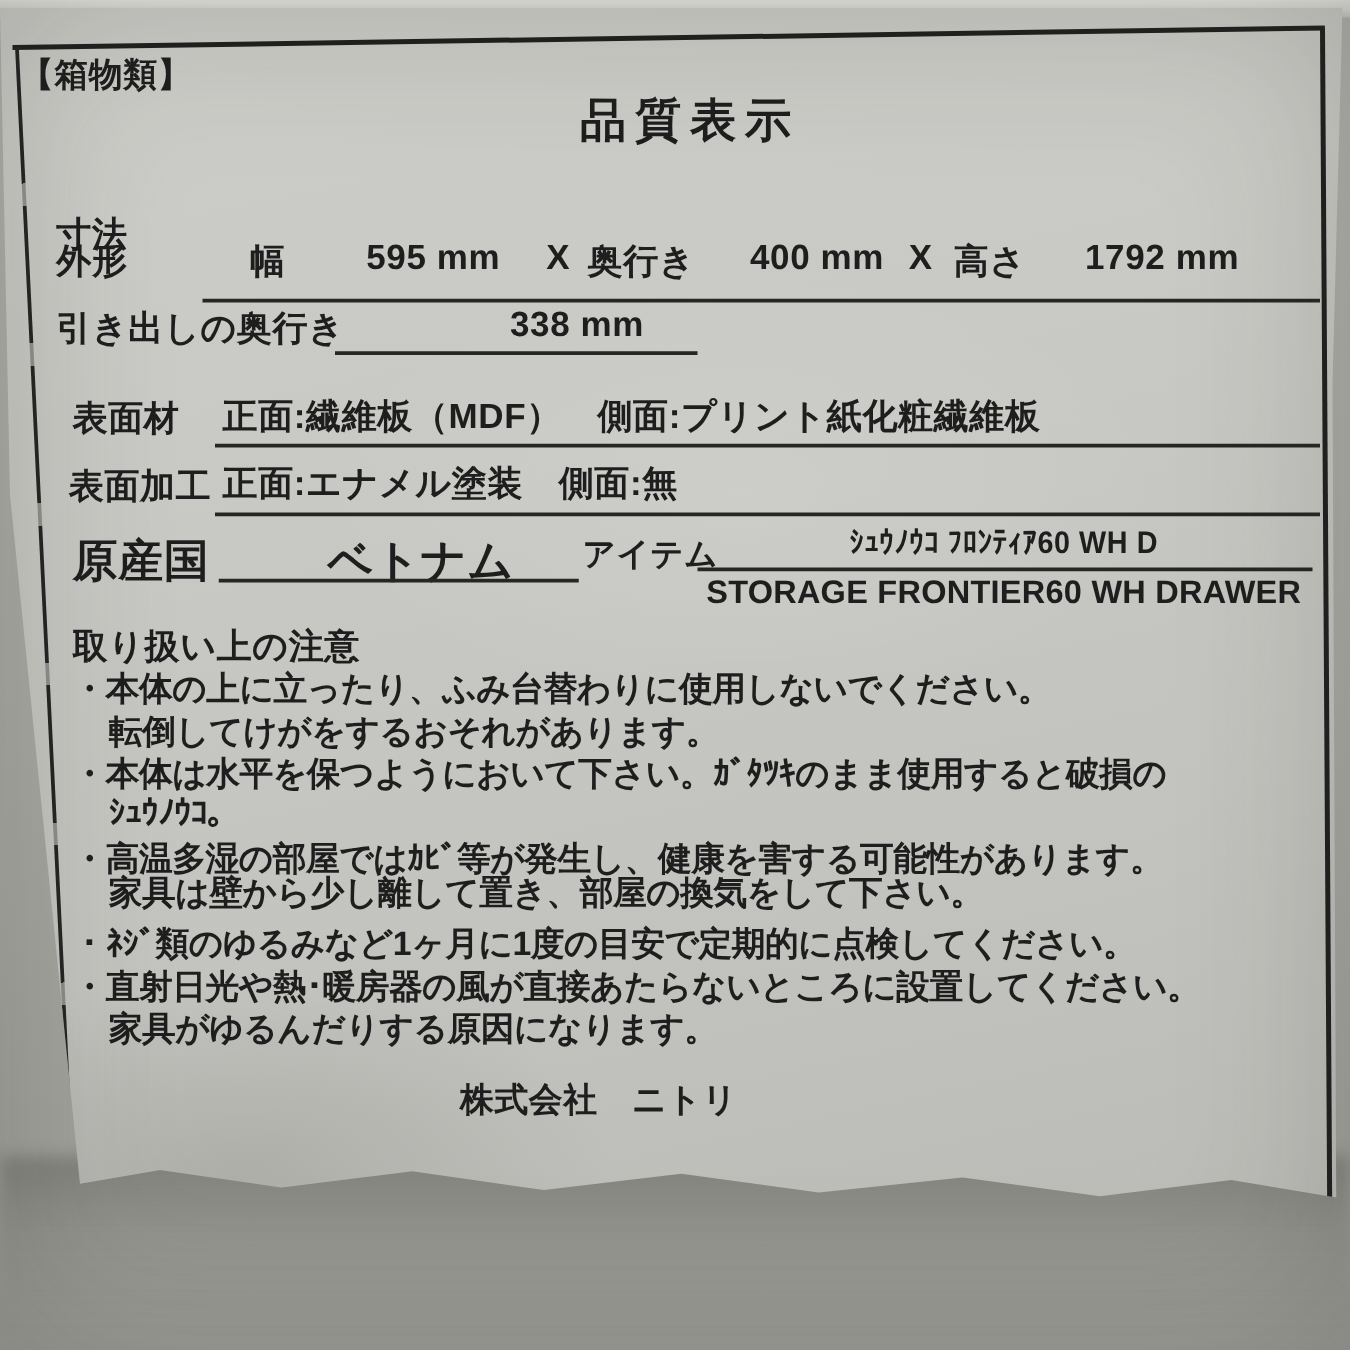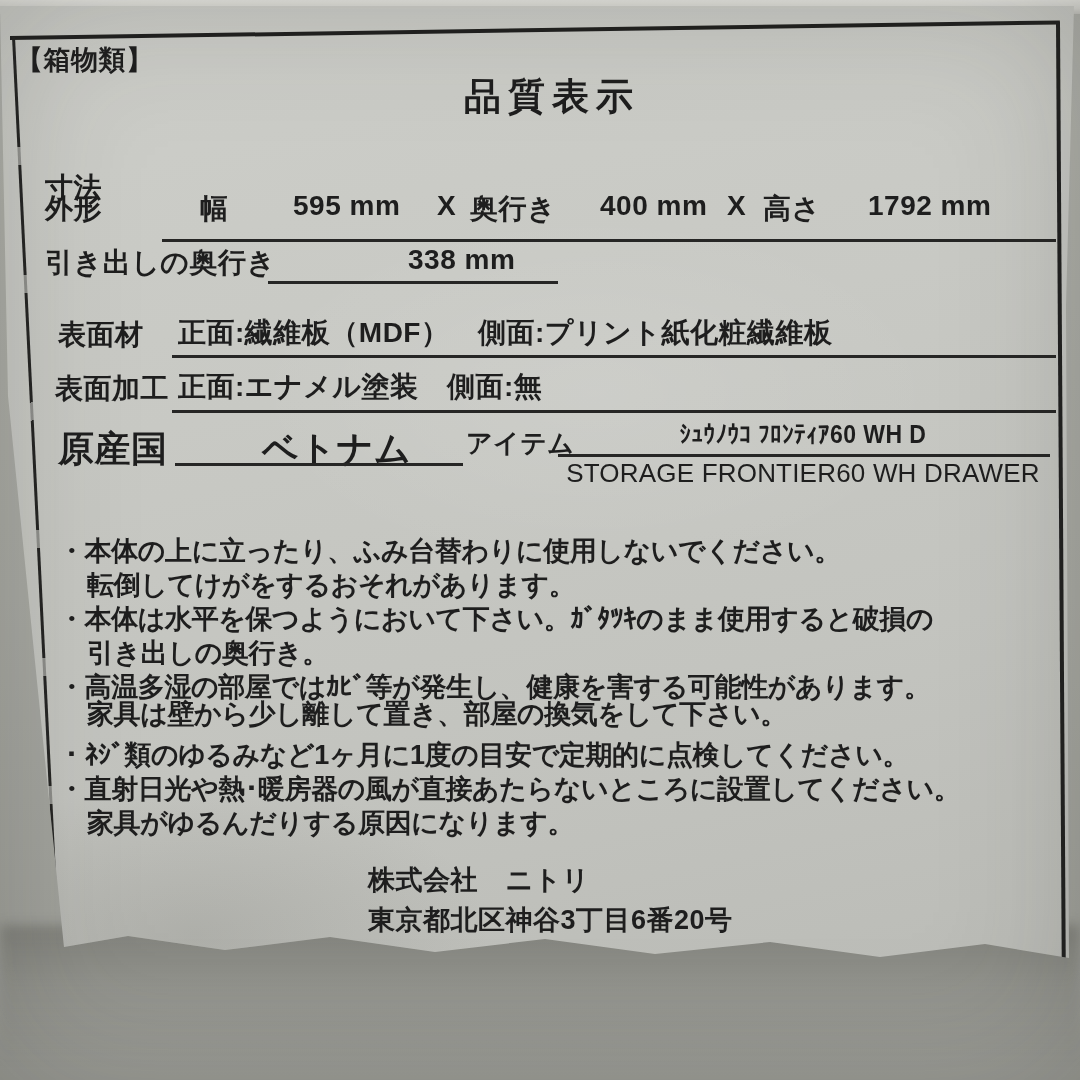--- a/index.html
+++ b/index.html
@@ -68,21 +68,21 @@
   .dim-section { left: 45px; top: 163px; font-size: 28px; font-family: Liberation Mono, monospace; }
   .dim-row { top: 184px; font-size: 28px; }
   .dim2-row { top: 238px; font-size: 28px; }
 
   .surface-row { font-size: 28px; }
   .origin-row  { font-size: 36px; }
   .item-label  { font-size: 26px; }
 
   .item-block { left: 556px; width: 494px; text-align: center; }
   .item-jp { top: 414px; font-size: 25px; transform: scaleX(0.92); transform-origin: center; }
-  .item-en { top: 452px; font-size: 26px; font-weight: 400; letter-spacing: 0.2px; }
+  .item-en { top: 452px; font-size: 26px; font-weight: 700; letter-spacing: 0.2px; }
 
   .care-heading { left: 58px; top: 492px; font-size: 28px; }
   .care-line { left: 58px; font-size: 27px; font-weight: 600; letter-spacing: -0.4px; }
   .care-line.indent { left: 87px; }
 
   .company-name    { left: 368px; top: 856px; font-size: 27px; }
   .company-address { left: 368px; top: 896px; font-size: 27px; }
 
   
   .vignette {
@@ -142,30 +142,30 @@
       <span class="pos jp origin-row" style="left:262px; top:419px">ベトナム</span>
       <div class="rule" style="left:175px; top:457px; width:288px"></div>
     </div>
     <div>
       <span class="pos jp item-label" style="left:466px; top:420px">アイテム</span>
       <div class="pos jp item-block item-jp">ｼｭｳﾉｳｺ ﾌﾛﾝﾃｨｱ60 WH D</div>
       <div class="rule" style="left:558px; top:448px; width:492px; height:2.5px"></div>
       <div class="pos item-block item-en">STORAGE FRONTIER60 WH DRAWER</div>
     </div>
 
+    <div class="pos jp care-heading">取り扱い上の注意</div>
     <div>
       <div class="pos care-line" style="top:527px">・本体の上に立ったり、ふみ台替わりに使用しないでください。</div>
       <div class="pos care-line indent" style="top:561px">転倒してけがをするおそれがあります。</div>
       <div class="pos care-line" style="top:595px">・本体は水平を保つようにおいて下さい。ｶﾞﾀﾂｷのまま使用すると破損の</div>
-      <div class="pos care-line indent" style="top:629px">引き出しの奥行き。</div>
+      <div class="pos care-line indent" style="top:629px">ｼｭｳﾉｳｺ。</div>
       <div class="pos care-line" style="top:663px">・高温多湿の部屋ではｶﾋﾞ等が発生し、健康を害する可能性があります。</div>
       <div class="pos care-line indent" style="top:690px">家具は壁から少し離して置き、部屋の換気をして下さい。</div>
       <div class="pos care-line" style="top:731px">・ﾈｼﾞ類のゆるみなど1ヶ月に1度の目安で定期的に点検してください。</div>
       <div class="pos care-line" style="top:765px">・直射日光や熱･暖房器の風が直接あたらないところに設置してください。</div>
       <div class="pos care-line indent" style="top:799px">家具がゆるんだりする原因になります。</div>
     </div>
 
     <div class="pos jp company-name">株式会社　ニトリ</div>
-    <div class="pos jp company-address">東京都北区神谷3丁目6番20号</div>
   </div>
 
   <div class="vignette"></div>
 </div>
 
 </body></html>

